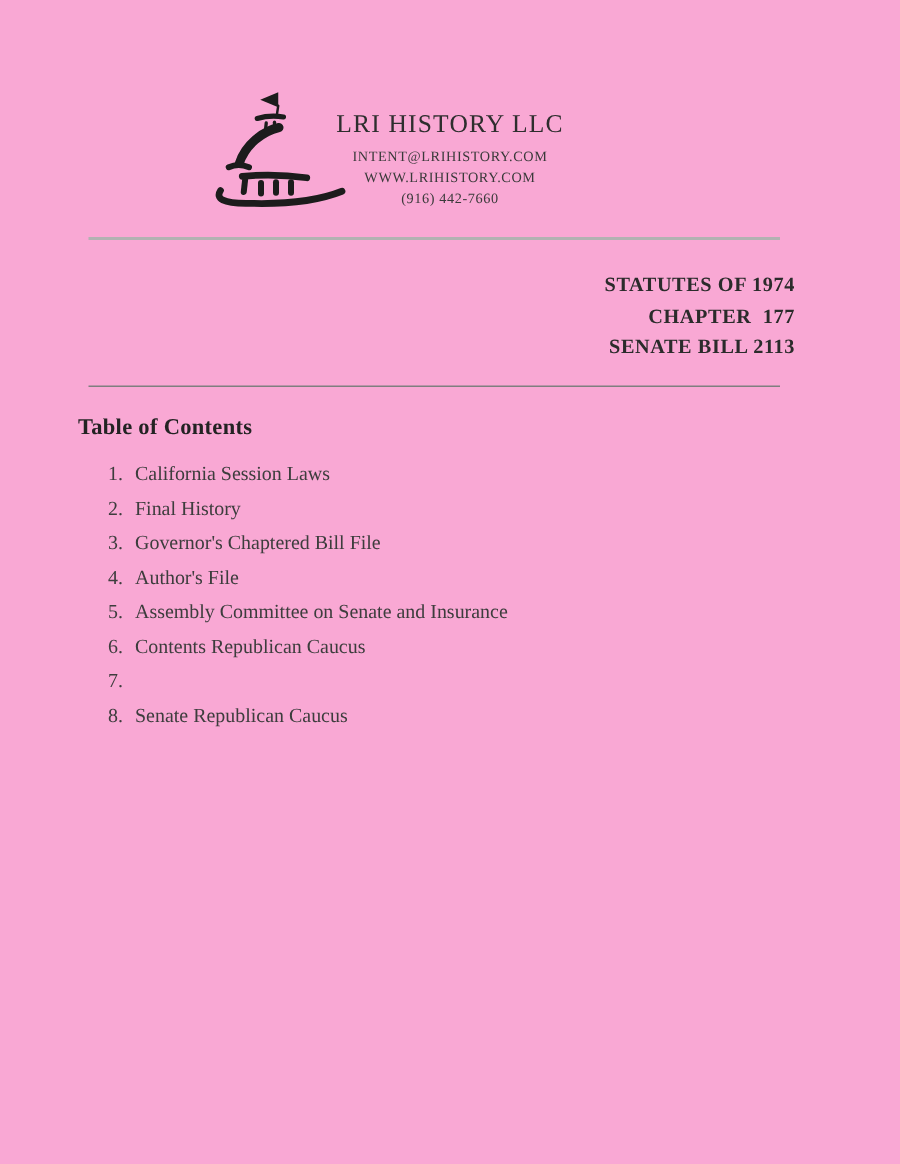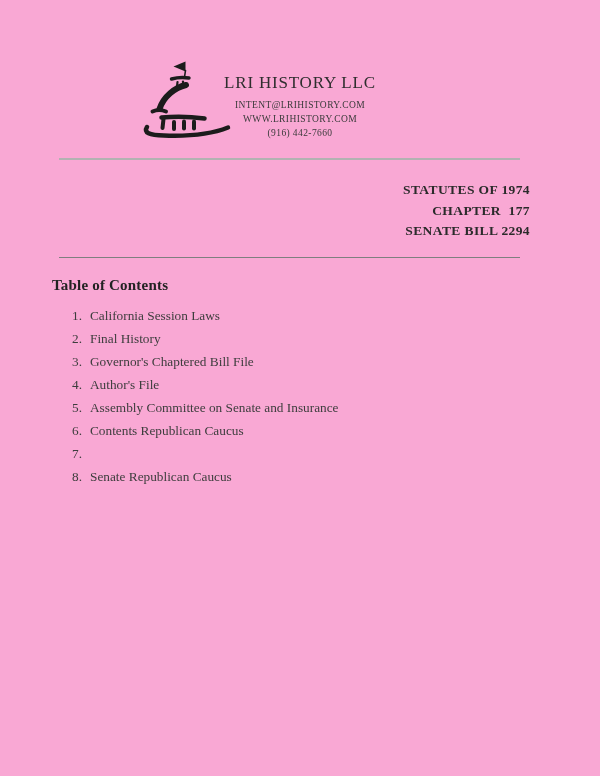--- a/index.html
+++ b/index.html
@@ -82,21 +82,21 @@
     <div class="contact">INTENT@LRIHISTORY.COM</div>
     <div class="contact">WWW.LRIHISTORY.COM</div>
     <div class="contact">(916) 442-7660</div>
   </div>
 
   <div class="rule rule-1"></div>
 
   <div class="reference">
     <div class="ref-line">STATUTES OF 1974</div>
     <div class="ref-line">CHAPTER  177</div>
-    <div class="ref-line">SENATE BILL 2294</div>
+    <div class="ref-line">SENATE BILL 2113</div>
   </div>
 
   <div class="rule rule-2"></div>
 
   <div class="toc">
     <div class="toc-title">Table of Contents</div>
     <div class="toc-list">
       <div class="toc-row">
         <span class="toc-num">1.</span>
         <span class="toc-label">California Session Laws</span>

